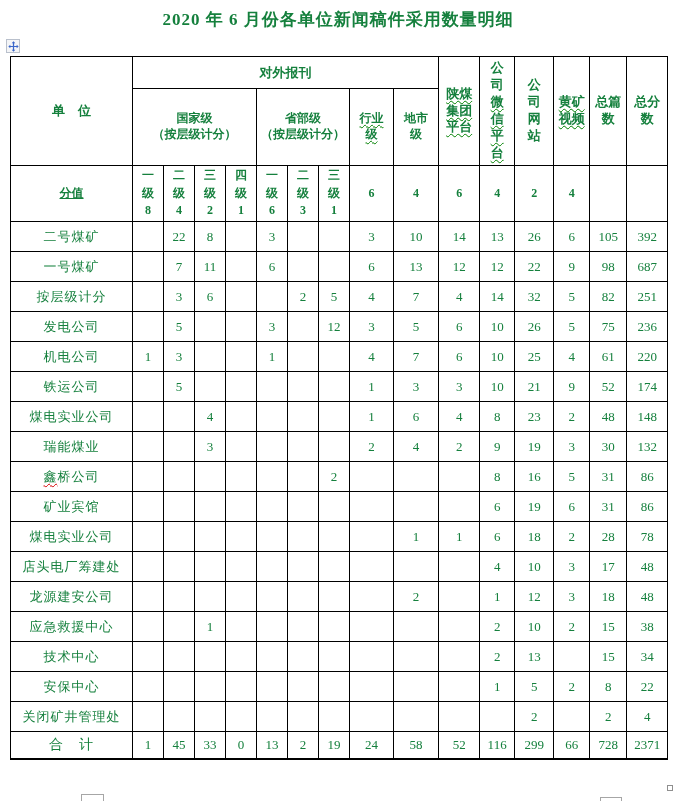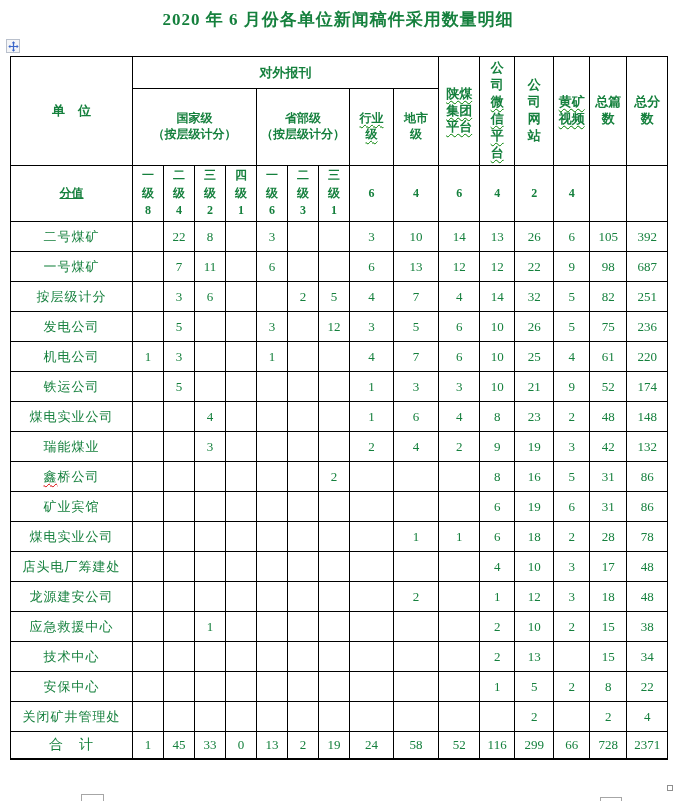--- a/index.html
+++ b/index.html
@@ -361,21 +361,21 @@
           <td></td>
           <td></td>
           <td></td>
           <td></td>
           <td>2</td>
           <td>4</td>
           <td>2</td>
           <td>9</td>
           <td>19</td>
           <td>3</td>
-          <td>42</td>
+          <td>30</td>
           <td>132</td>
         </tr>
         <tr class="body-row">
           <td class="unit-cell"><span class="sq-r">鑫</span><span>桥公司</span></td>
           <td></td>
           <td></td>
           <td></td>
           <td></td>
           <td></td>
           <td></td>

